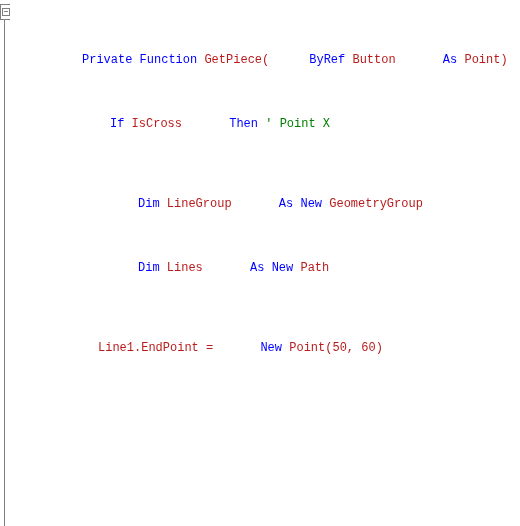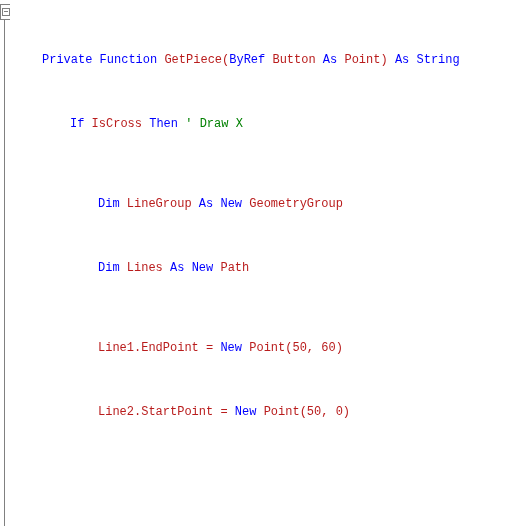--- a/index.html
+++ b/index.html
@@ -52,48 +52,47 @@
     top: 20px;
     width: 1px;
     bottom: 10px;
     background: #808080;
   }
   .code {
     margin-left: 14px;
     white-space: pre;
   }
   .line { display: block; }
-  .kw { color: #0000ff; }
+  .kw { color: #0000ff; margin-left: 40px; }
   .cm { color: #008000; }
   .tx { color: #b91c1c; }
   .i1 { padding-left: 28px; }
   .i2 { padding-left: 56px; }
   .i3 { padding-left: 84px; }
 </style>
 </head>
 <body>
 
 <div class="editor">
   <div class="gutter"></div>
   <div class="vline"></div>
   <div class="code">
 
     <span class="line i1"><span class="kw">Private Function</span><span class="tx"> GetPiece(</span><span class="kw">ByRef</span><span class="tx"> Button </span><span class="kw">As</span><span class="tx"> Point) </span><span class="kw">As String</span></span>
 
-    <span class="line i2"><span class="kw">If</span><span class="tx"> IsCross </span><span class="kw">Then</span><span class="cm"> ' Draw X</span></span>
+    <span class="line i2"><span class="kw">If</span><span class="tx"> IsCross </span><span class="kw">Then</span><span class="cm"> ' Point X</span></span>
 
 
     <span class="line i3"><span class="kw">Dim</span><span class="tx"> LineGroup </span><span class="kw">As New</span><span class="tx"> GeometryGroup</span></span>
 
     <span class="line i3"><span class="kw">Dim</span><span class="tx"> Lines </span><span class="kw">As New</span><span class="tx"> Path</span></span>
 
 
     <span class="line i3"><span class="tx">Line1.EndPoint = </span><span class="kw">New</span><span class="tx"> Point(50, 60)</span></span>
 
-    <span class="line i3"><span class="tx">Line2.StartPoint = </span><span class="kw">New</span><span class="tx"> Point(50, 0)</span></span>
 
     
 
     
     
     
     
     
     
 

